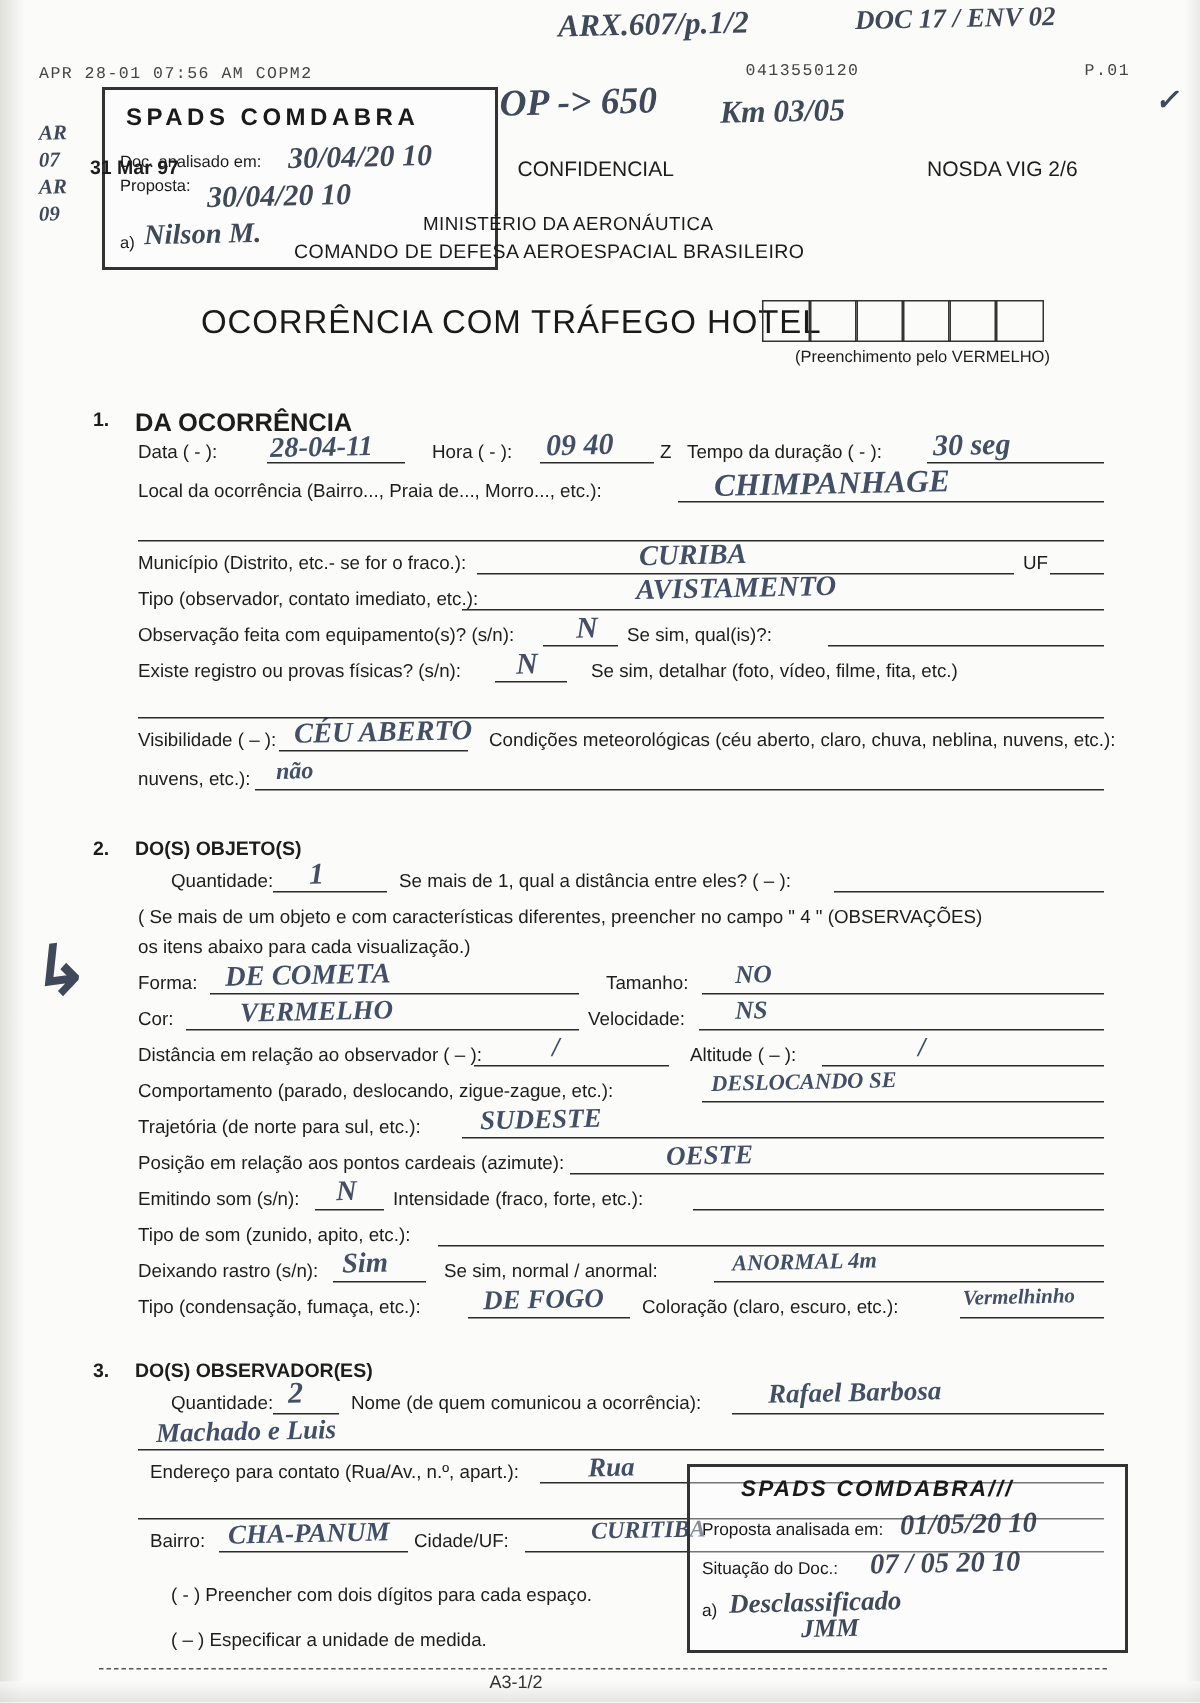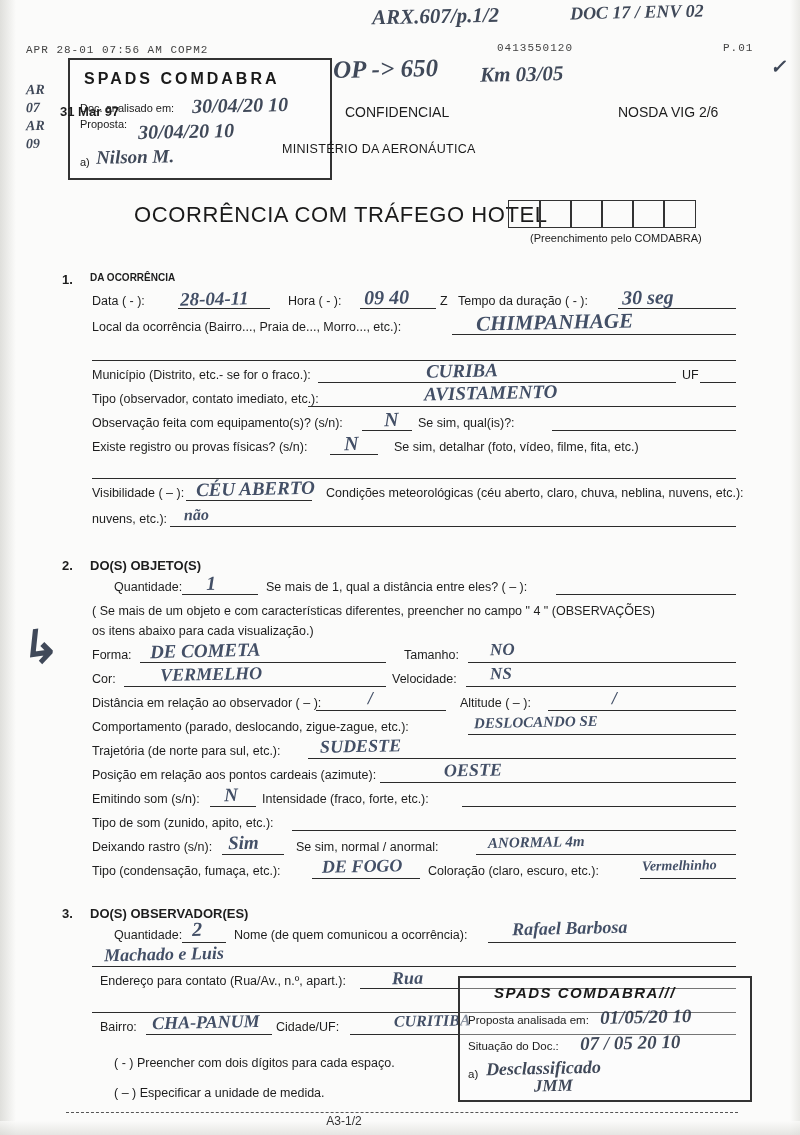--- a/index.html
+++ b/index.html
@@ -72,34 +72,35 @@
     <div class="hand dk" style="position:absolute;left:68px;top:60px;font-size:20px;">30/04/20 10</div>
     <div style="position:absolute;left:10px;top:96px;font-size:11px;">a)</div>
     <div class="hand dk" style="position:absolute;left:26px;top:86px;font-size:19px;">Nilson M.</div>
   </div>
 
   <div class="ttl lbl" style="left:60px;top:104px;font-size:13px;font-weight:700;">31 Mar 97</div>
   <div class="ttl lbl" style="left:345px;top:104px;font-size:14px;">CONFIDENCIAL</div>
   <div class="ttl lbl" style="left:618px;top:104px;font-size:14px;">NOSDA VIG 2/6</div>
 
   <div class="ttl" style="left:282px;top:142px;font-size:12.5px;letter-spacing:.3px;">MINISTÉRIO DA AERONÁUTICA</div>
+  <div class="ttl" style="left:196px;top:160px;font-size:13px;letter-spacing:.3px;">COMANDO DE DEFESA AEROESPACIAL BRASILEIRO</div>
 
   <div class="ttl" style="left:134px;top:202px;font-size:22px;letter-spacing:.6px;">OCORRÊNCIA COM TRÁFEGO HOTEL</div>
 
   <div class="grid-cell" style="left:508px;top:200px;"></div>
   <div class="grid-cell" style="left:539px;top:200px;"></div>
   <div class="grid-cell" style="left:570px;top:200px;"></div>
   <div class="grid-cell" style="left:601px;top:200px;"></div>
   <div class="grid-cell" style="left:632px;top:200px;"></div>
   <div class="grid-cell" style="left:663px;top:200px;"></div>
-  <div class="lbl" style="left:530px;top:232px;font-size:11px;">(Preenchimento pelo COMDABRA)</div>
+  <div class="lbl" style="left:530px;top:232px;font-size:11px;">(Preenchimento pelo VERMELHO)</div>
 
 
   <div class="lbl b" style="left:62px;top:272px;font-size:13px;">1.</div>
-  <div class="lbl b" style="left:90px;top:272px;font-size:10px;text-align:center;">DA OCORRÊNCIA</div>
+  <div class="lbl b" style="left:90px;top:272px;font-size:17px;text-align:center;">DA OCORRÊNCIA</div>
 
   <div class="lbl" style="left:92px;top:294px;">Data ( - ):</div>
   <div class="rule" style="left:178px;top:308px;width:92px;"></div>
   <div class="hand" style="position:absolute;left:180px;top:288px;font-size:19px;">28-04-11</div>
 
   <div class="lbl" style="left:288px;top:294px;">Hora ( - ):</div>
   <div class="rule" style="left:360px;top:308px;width:76px;"></div>
   <div class="hand" style="position:absolute;left:364px;top:286px;font-size:20px;">09  40</div>
   <div class="lbl" style="left:440px;top:294px;">Z</div>
 

